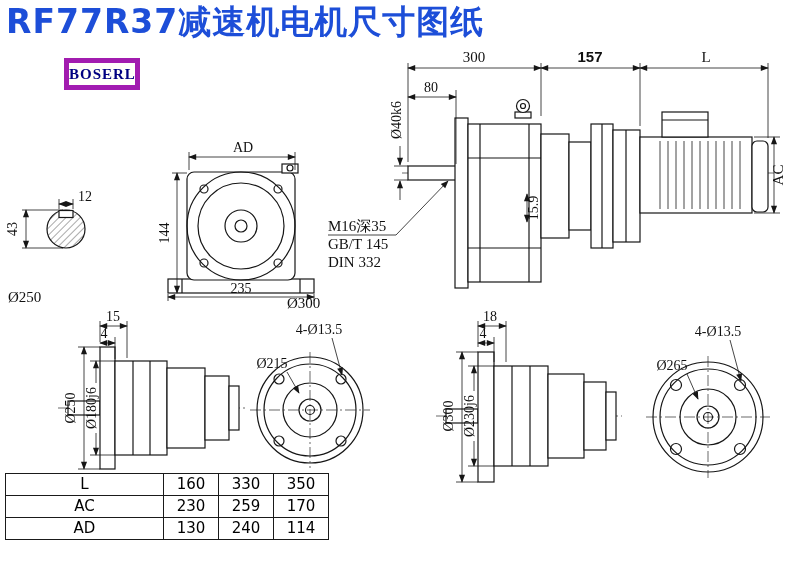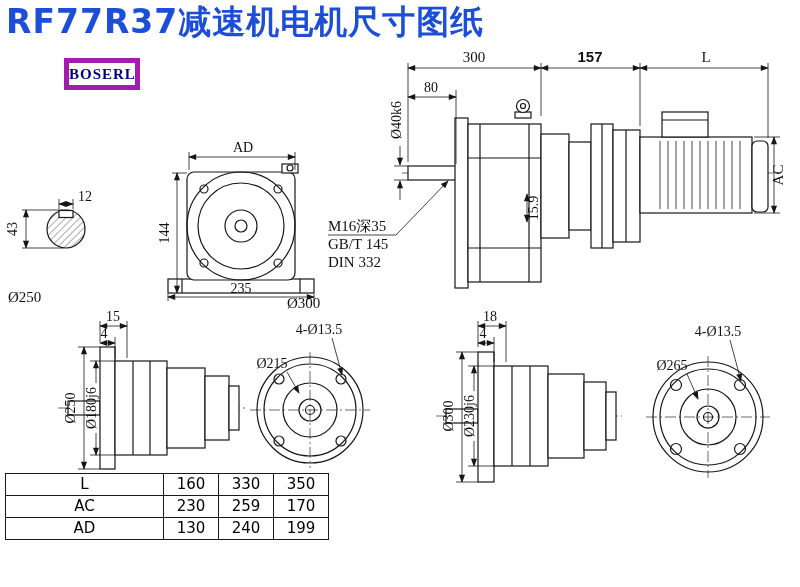--- a/index.html
+++ b/index.html
@@ -283,18 +283,18 @@
     <tr class="r">
       <td>AC</td>
       <td>230</td>
       <td>259</td>
       <td>170</td>
     </tr>
     <tr class="r">
       <td>AD</td>
       <td>130</td>
       <td>240</td>
-      <td>199</td>
+      <td>114</td>
     </tr>
   </tbody>
     </table>
 
 </div>
 
 </body></html>

